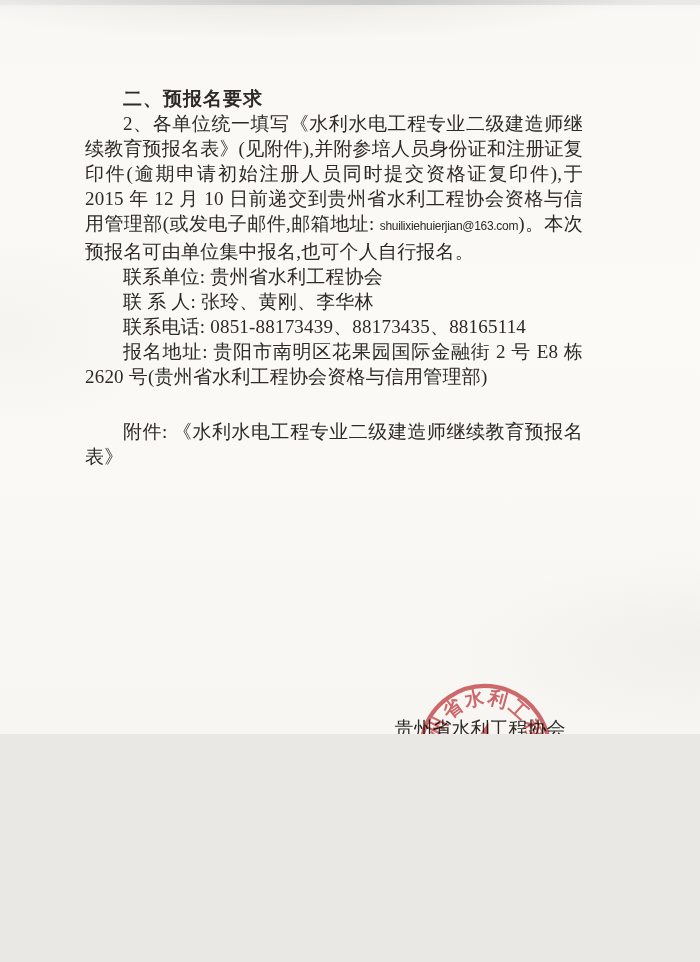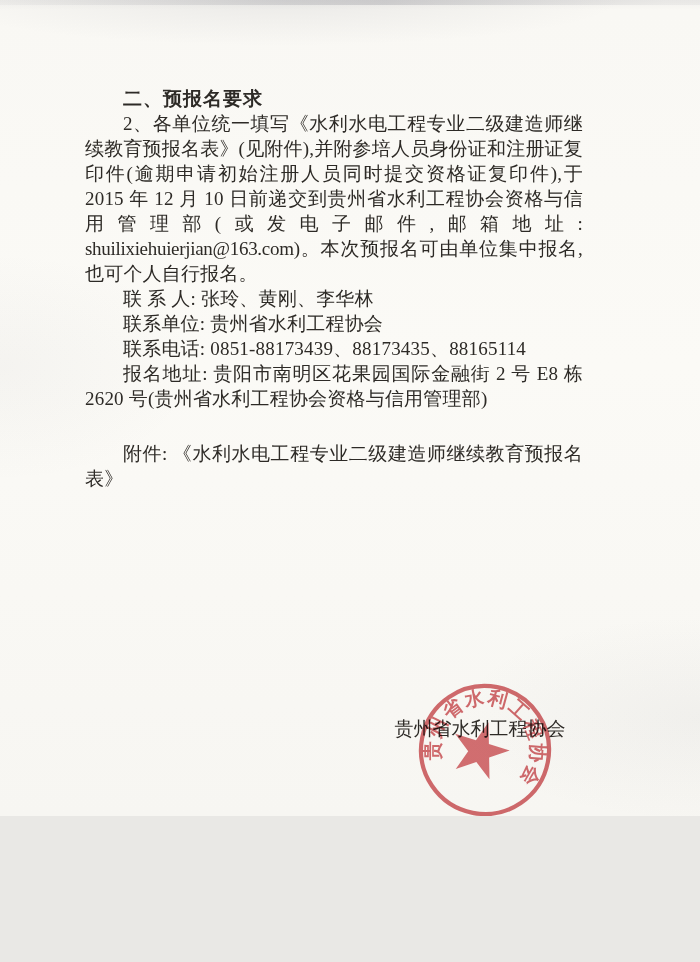--- a/index.html
+++ b/index.html
@@ -2,21 +2,21 @@
 <html><head>
 <meta charset="utf-8">
 <style>
   html,body{margin:0;padding:0;}
   body{
     width:700px;height:962px;
     background:#e9e8e5;
     font-family:"Liberation Serif","DejaVu Serif",serif;
   }
   .page{
-    position:relative;width:700px;height:816px;overflow:hidden;
+    position:relative;width:700px;height:734px;overflow:hidden;
     background:
       radial-gradient(70% 8% at 40% 0%, rgba(110,110,122,0.10), rgba(110,110,122,0) 70%),
       radial-gradient(40% 20% at 0% 45%, rgba(120,120,128,0.05), rgba(120,120,128,0) 70%),
       radial-gradient(50% 18% at 100% 88%, rgba(120,120,128,0.06), rgba(120,120,128,0) 70%),
       linear-gradient(180deg,#f1f0ed 0px,#f9f8f4 10px,#fbfaf6 45%,#f7f6f2 100%);
     color:#2d2a26;
   }
   .scan-edge{
     position:absolute;top:0;left:0;right:0;height:5px;
     background:linear-gradient(to right, rgba(95,95,105,0.04), rgba(85,85,98,0.20) 55%, rgba(85,85,98,0.06) 95%);
@@ -25,22 +25,22 @@
     position:absolute;left:85px;top:86px;width:498px;
     font-size:19px;line-height:25px;text-align:justify;
     letter-spacing:0.2px;
   }
   .content p{margin:0;text-indent:2em;}
   .h{
     font-family:"Liberation Sans","DejaVu Sans",sans-serif;
     font-weight:bold;letter-spacing:1px;
   }
   .mono{
-    font-family:Liberation Serif, serif;
-    font-size:19px;letter-spacing:-0.3px;
+    font-family:Liberation Sans, sans-serif;
+    font-size:12px;letter-spacing:-0.3px;
   }
   .attachment{margin-top:30px !important;}
   .signature{
     position:absolute;left:320px;top:716px;width:320px;
     text-align:center;font-size:19px;line-height:26px;
   }
   .seal{
     position:absolute;left:400px;top:667px;width:170px;height:170px;
     mix-blend-mode:multiply;opacity:0.93;
   }
@@ -59,22 +59,22 @@
 <div class="page">
   <div class="scan-edge"></div>
 
   <div class="content">
     <p class="h">二、预报名要求</p>
 
 
     <p><span>2、各单位统一填写《水利水电工程专业二级建造师继续教育预报名表》(见附件),并附参培人员身份证和注册证复印件(逾期申请初始注册人员同时提交资格证复印件),于 2015 年 12 月 10 日前递交到贵州省水利工程协会资格与信用管理部(或发电子邮件,邮箱地址: </span><span class="mono">shuilixiehuierjian@163.com</span><span>)。本次预报名可由单位集中报名,也可个人自行报名。</span></p>
 
 
+    <p>联系单位: 贵州省水利工程协会</p>
     <p>联 系 人: 张玲、黄刚、李华林</p>
-    <p>联系单位: 贵州省水利工程协会</p>
     <p>联系电话: 0851-88173439、88173435、88165114</p>
     <p>报名地址: 贵阳市南明区花果园国际金融街 2 号 E8 栋 2620 号(贵州省水利工程协会资格与信用管理部)</p>
 
     <p class="attachment">附件: 《水利水电工程专业二级建造师继续教育预报名表》</p>
   </div>
 
   <div class="signature">
     <div>贵州省水利工程协会</div>
   </div>
 

